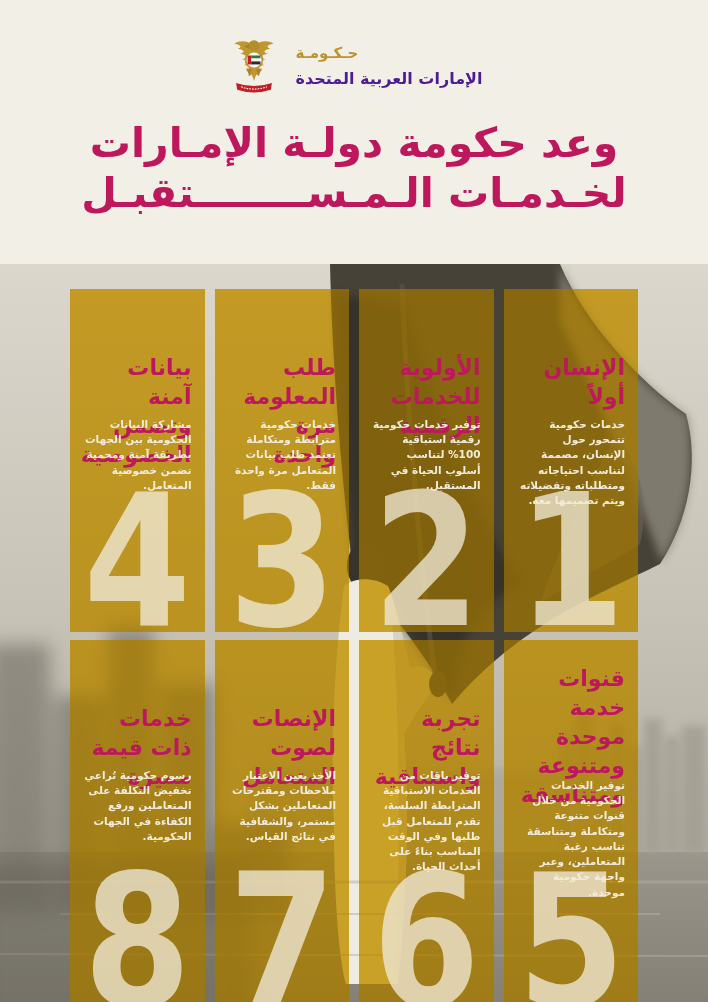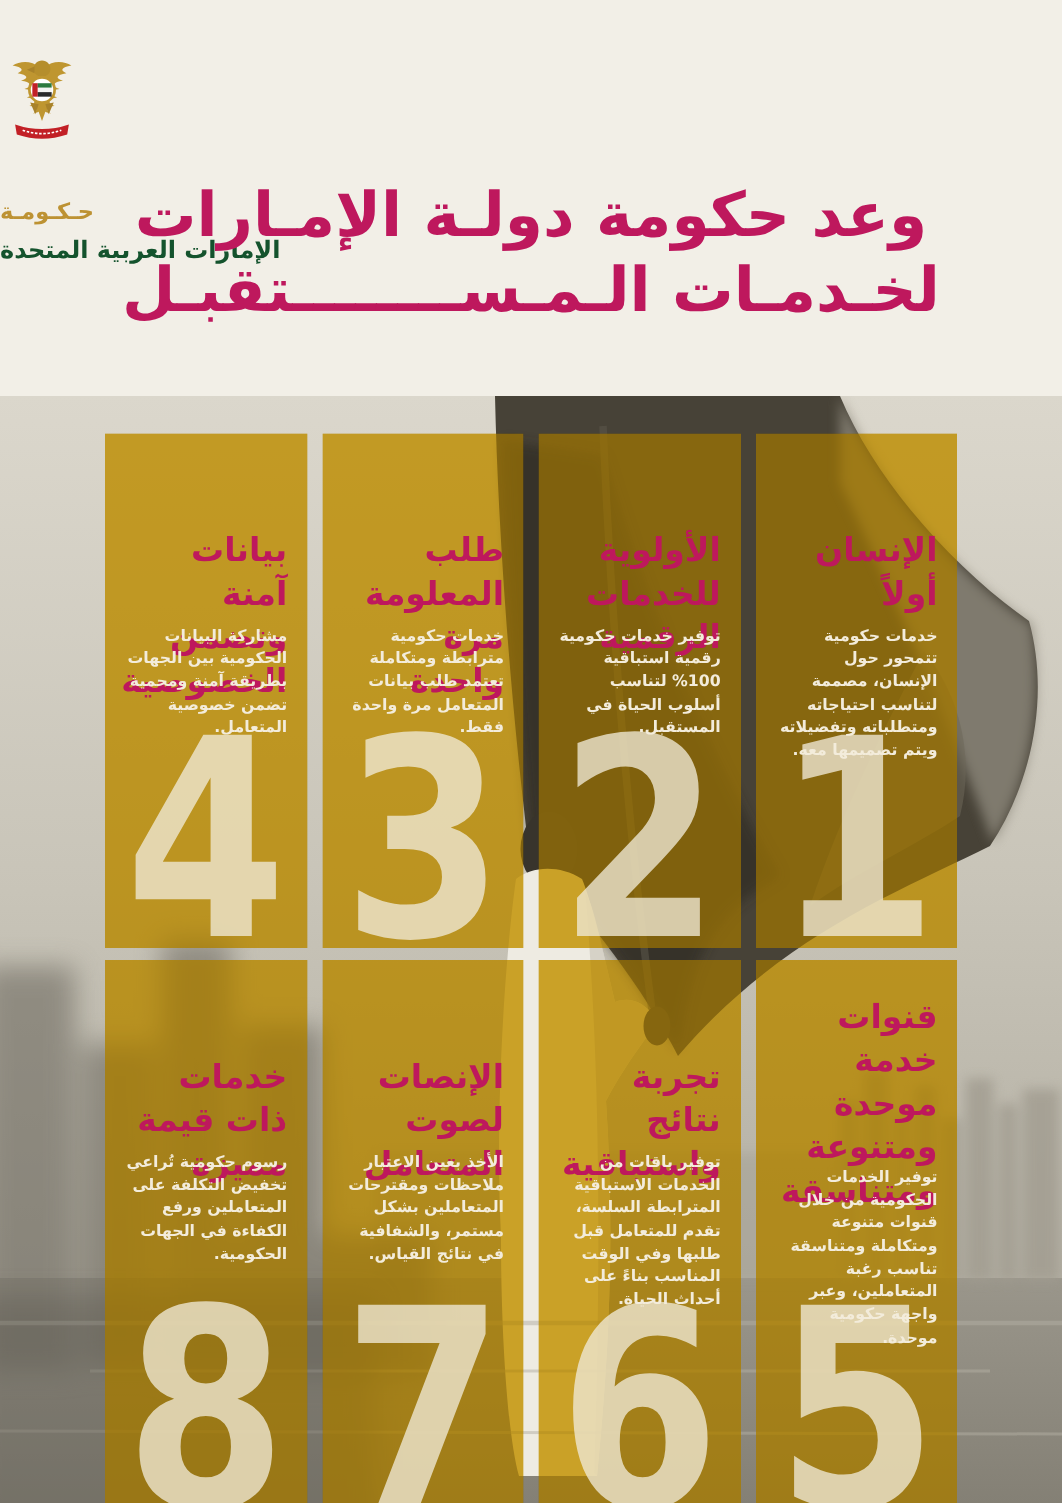--- a/index.html
+++ b/index.html
@@ -5,30 +5,30 @@
   html,body { margin:0; padding:0; }
   body {
     width:708px; height:1002px; position:relative; overflow:hidden;
     background:#f2efe7;
     font-family:"DejaVu Sans","Liberation Sans",sans-serif;
     direction:rtl;
   }
   
   .logo-row {
     position:absolute; top:28px; left:0; right:0;
-    display:flex; flex-direction:column; justify-content:center;
+    display:flex; flex-direction:row; justify-content:center;
     align-items:flex-start; gap:14px; direction:ltr;
   }
   .emblem { width:56px; height:74px; flex:0 0 auto; }
   .logo-text { margin-top:16px; direction:rtl; text-align:left; }
   .logo-line1 {
     font-size:15px; font-weight:bold; color:#bd9233; letter-spacing:.5px; line-height:1.2;
   }
   .logo-line2 {
-    font-size:16px; font-weight:bold; color:#14532d; margin-top:7px; line-height:1.2;
+    font-size:16px; font-weight:bold; color:#4c1d95; margin-top:7px; line-height:1.2;
   }
   .main-title {
     position:absolute; top:118px; left:0; right:0; margin:0;
     text-align:center; color:#be185d; font-weight:bold;
     font-size:41px; line-height:1.22; letter-spacing:0;
   }
   
   .photo {
     position:absolute; left:0; top:264px; width:708px; height:738px; display:block;
   }

